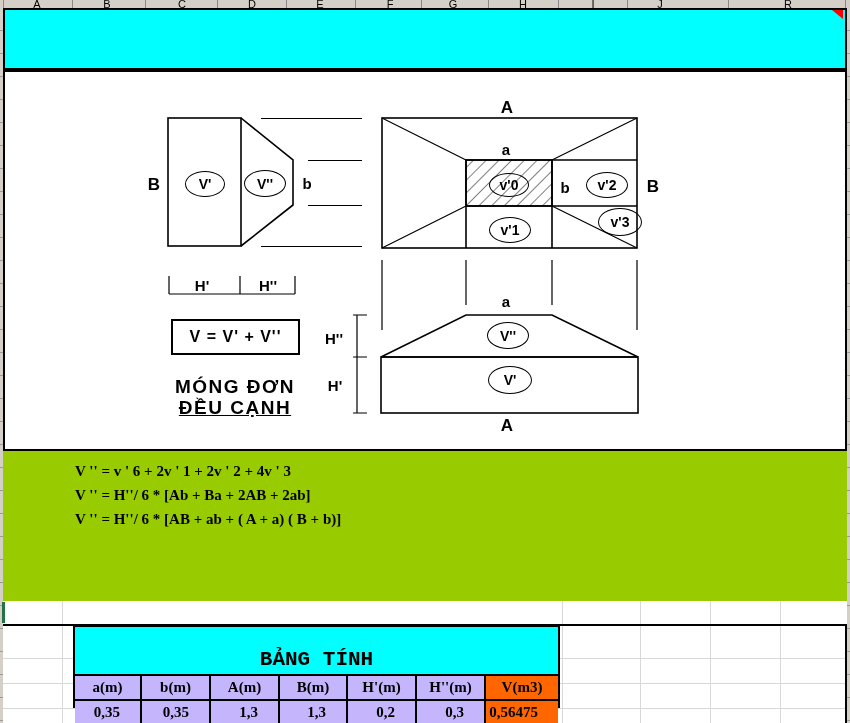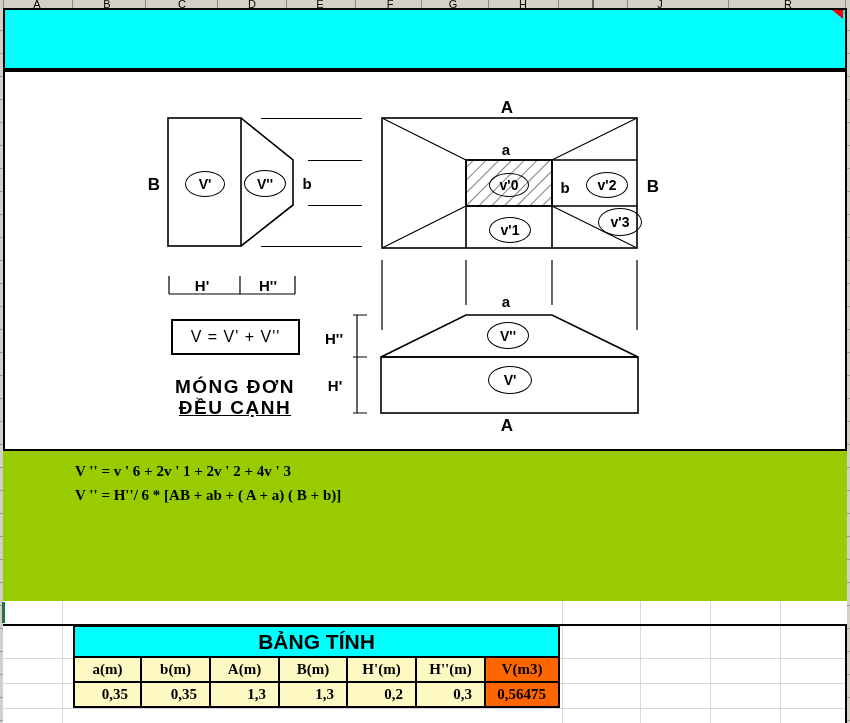--- a/index.html
+++ b/index.html
@@ -25,47 +25,47 @@
   .diagram-area{position:absolute;left:3px;top:70px;width:844px;height:381px;box-sizing:border-box;
                background:#fff;border:2px solid #000;}
   .diagram-area svg{position:absolute;left:-2px;top:-2px;}
   .dlabel{position:absolute;transform:translateX(-50%);font-weight:bold;font-size:15px;color:#000;
           white-space:nowrap;line-height:1;}
   .dlabel.big{font-size:17px;}
   .elabel{position:absolute;border:1.5px solid #000;border-radius:50%;display:flex;align-items:center;
           justify-content:center;font-weight:bold;font-size:14px;color:#000;box-sizing:border-box;}
   .formula-box{position:absolute;left:166px;top:247px;width:129px;height:36px;box-sizing:border-box;
           border:2px solid #000;display:flex;align-items:center;justify-content:center;
-          font-weight:normal;font-size:16px;letter-spacing:1px;}
+          font-weight:bold;font-size:16px;letter-spacing:1px;}
   .caption{position:absolute;transform:translateX(-50%);font-weight:bold;font-size:19px;
           letter-spacing:1.5px;white-space:nowrap;line-height:1;}
   .caption.u{text-decoration:underline;}
   
   .formula-area{position:absolute;left:3px;top:451px;width:844px;height:150px;box-sizing:border-box;
           background:#99cc00;padding:8px 0 0 72px;}
   .fline{font-family:"Liberation Serif",serif;font-weight:bold;font-size:15px;color:#000;
           line-height:24px;white-space:nowrap;}
   
   .hgrid{position:absolute;left:3px;width:844px;height:1px;background:#d8d8d8;}
   .vgrid{position:absolute;top:601px;width:1px;height:122px;background:#d8d8d8;}
   .blackline-h{position:absolute;left:3px;top:624px;width:844px;height:2px;background:#000;}
   .blackline-v{position:absolute;left:845px;top:624px;width:2px;height:99px;background:#000;}
   .selmark{position:absolute;left:2px;top:602px;width:3px;height:21px;background:#217346;}
   
   .calc-table{position:absolute;left:73px;top:625px;width:487px;height:83px;box-sizing:border-box;
           border:2px solid #000;background:#00ffff;}
   .ct-title{height:31px;box-sizing:border-box;border-bottom:2px solid #000;display:flex;
-          align-items:center;justify-content:center;font-family:Liberation Sans, sans-serif;
-          font-weight:bold;font-size:21px;}
+          align-items:center;justify-content:center;font-family:Liberation Mono, monospace;
+          font-weight:bold;font-size:21px;margin-top:18px;}
   .ct-row{display:flex;}
   .ct-cell{box-sizing:border-box;border-right:2px solid #000;display:flex;align-items:center;
-          font-family:"Liberation Serif",serif;font-weight:bold;font-size:15px;background:#fef9c3;}
+          font-family:"Liberation Serif",serif;font-weight:bold;font-size:15px;background:#c4b5fd;}
   .ct-cell:last-child{border-right:none;flex:1;}
   .ct-head .ct-cell{height:25px;border-bottom:2px solid #000;justify-content:center;}
-  .ct-vals .ct-cell{height:23px;justify-content:flex-end;padding-right:12px;}
+  .ct-vals .ct-cell{height:23px;justify-content:flex-end;padding-right:20px;}
   .ct-cell.orange{background:#ff6600;}
   .w1{width:67px;} .w2{width:69px;} .w3{width:68px;}
 </style>
 </head>
 <body>
 
 <div class="screen">
 
   <div class="col-headers">
     <span class="colsep" style="left:3px"></span>
@@ -172,20 +172,21 @@
         <span>V''</span>
       </div>
     <div class="elabel" style="left:483px;top:294px;width:44px;height:28px">
         <span>V'</span>
       </div>
     <div class="dlabel big" style="left:502px;top:345px">A</div>
   </div>
 
   <div class="formula-area">
     <div class="fline">V '' = v ' 6 + 2v ' 1  + 2v ' 2 + 4v ' 3</div>
+    <div class="fline">V '' =  H''/ 6 * [Ab + Ba + 2AB + 2ab]</div>
     <div class="fline">V '' =  H''/ 6 * [AB + ab + ( A + a) ( B + b)]</div>
   </div>
 
   <div class="hgrid" style="top:658px"></div>
   <div class="hgrid" style="top:683px"></div>
   <div class="hgrid" style="top:708px"></div>
   <div class="vgrid" style="left:62px"></div>
   <div class="vgrid" style="left:562px"></div>
   <div class="vgrid" style="left:640px"></div>
   <div class="vgrid" style="left:710px"></div>

